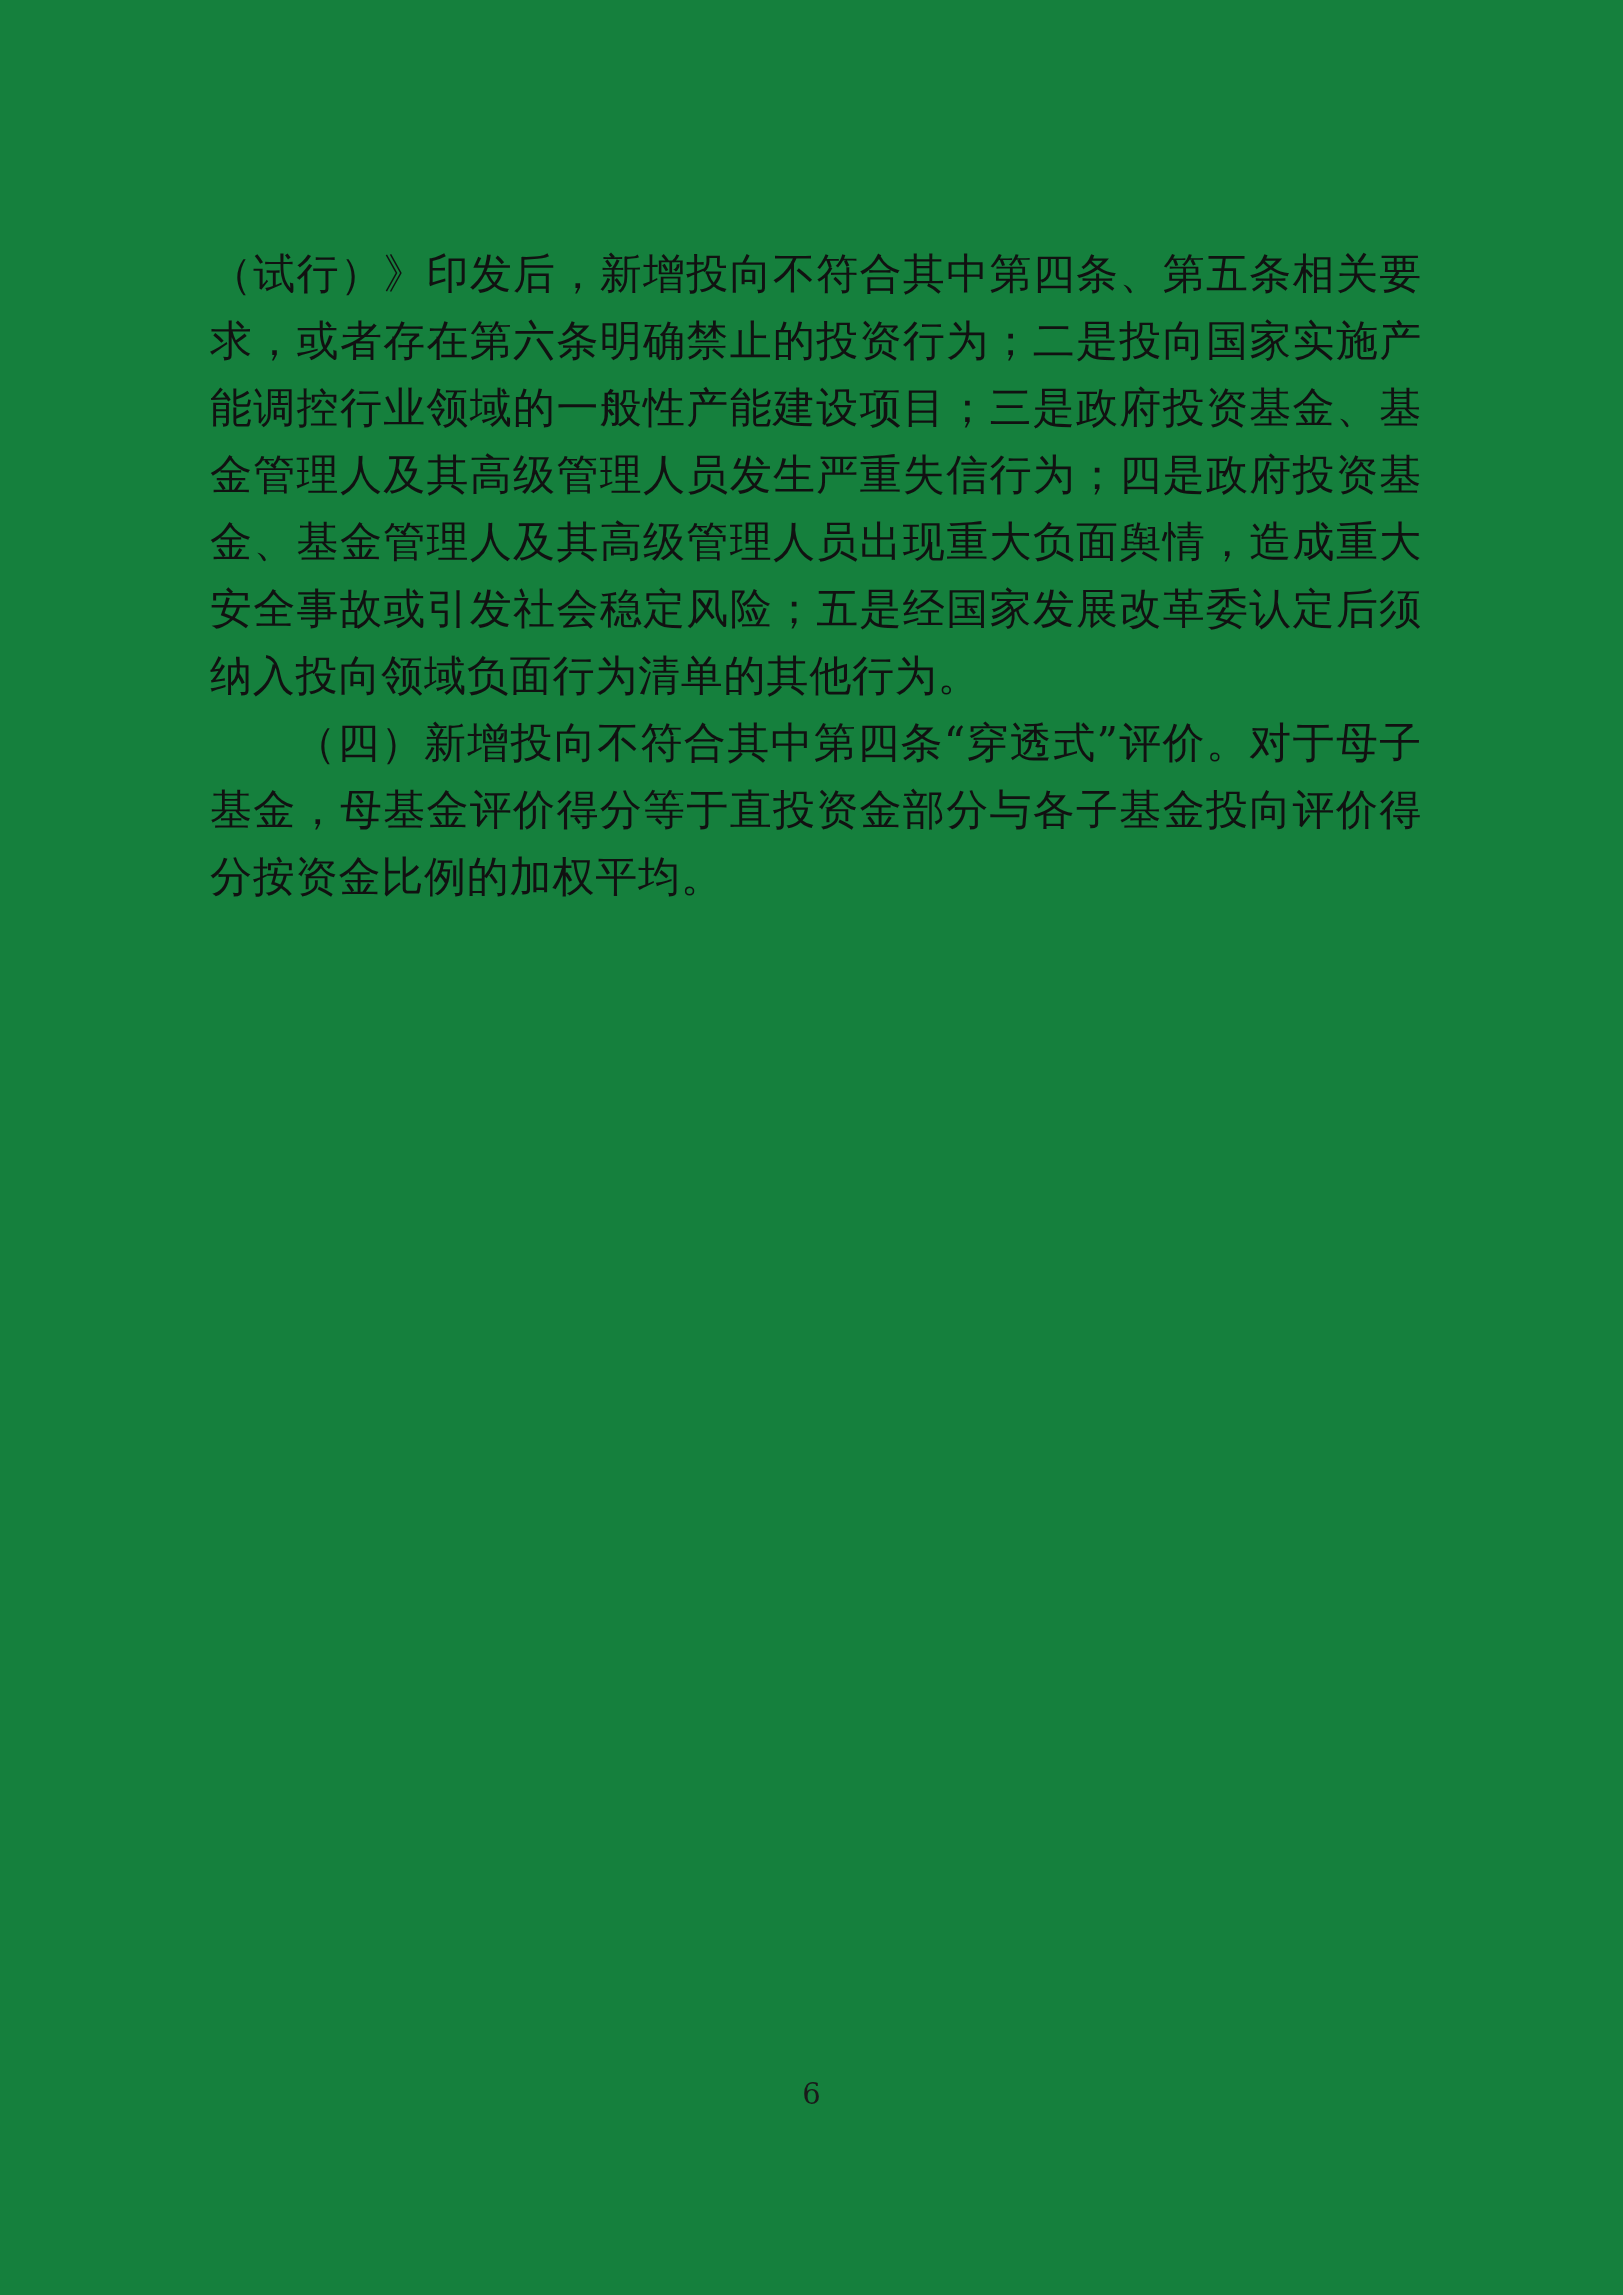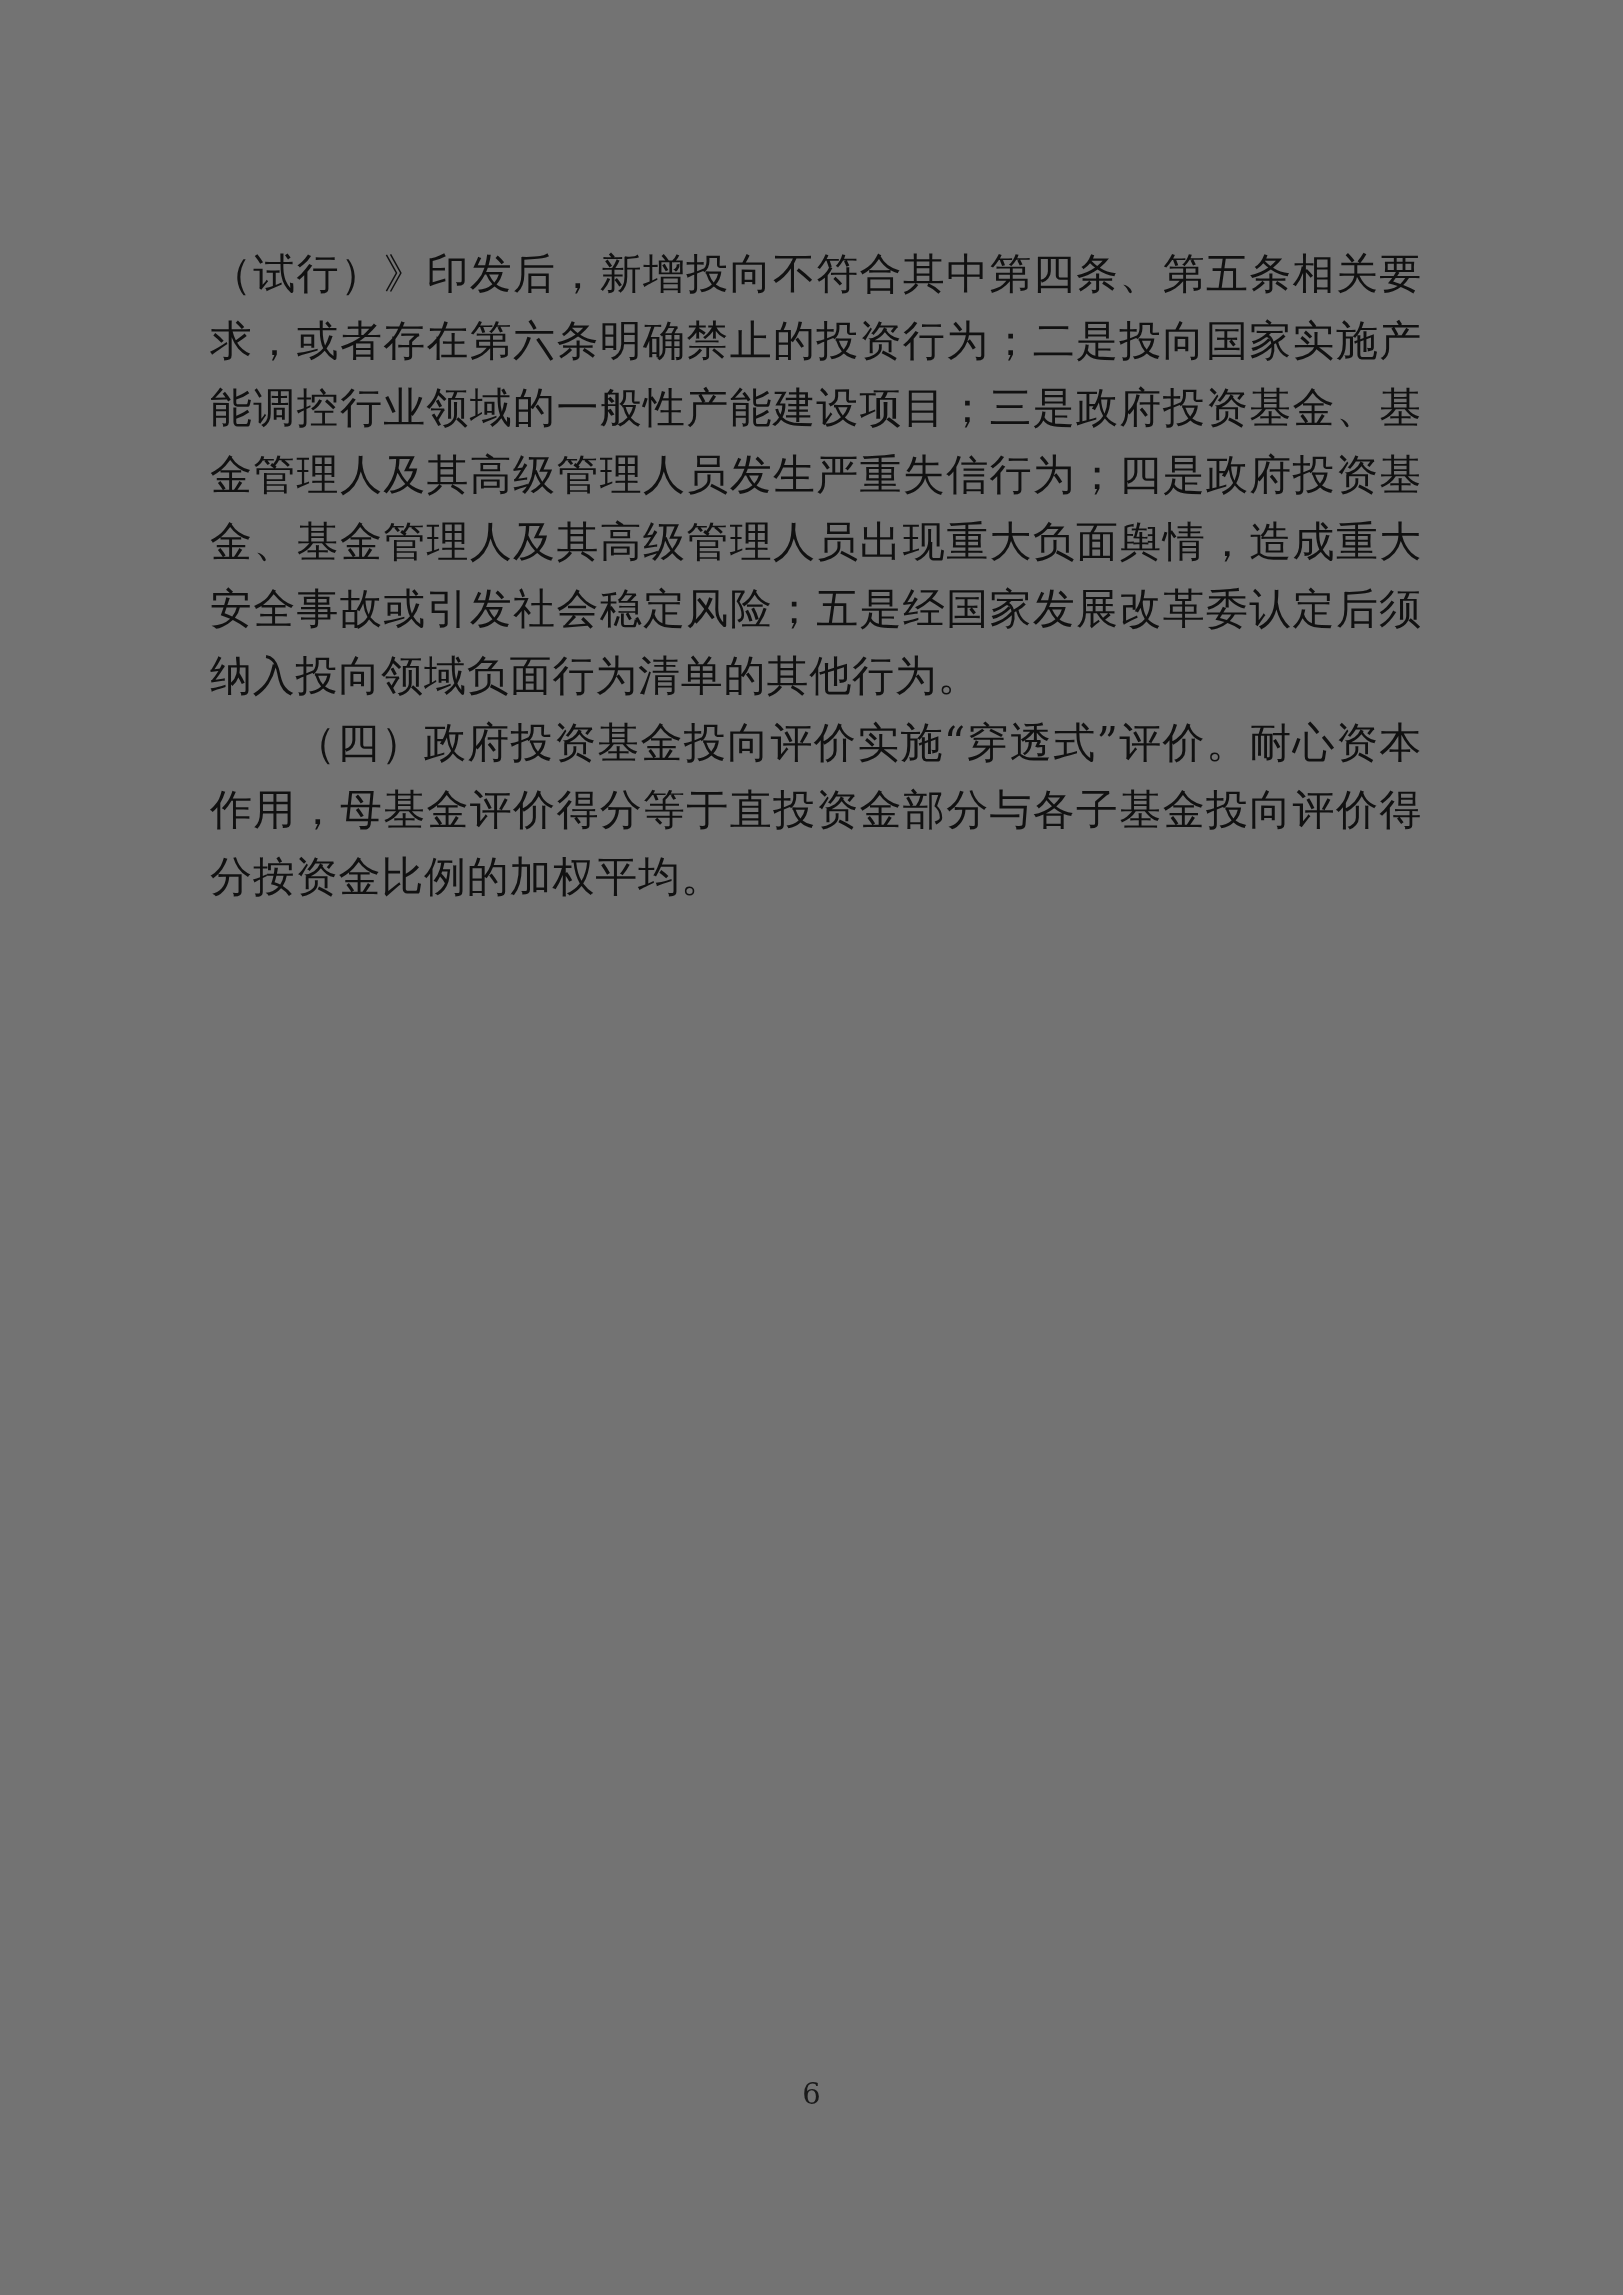--- a/index.html
+++ b/index.html
@@ -14,21 +14,21 @@
     color: #0d0d0d;
     position: relative;
     overflow: hidden;
   }
 
   .page {
     position: relative;
     width: 1623px;
     height: 2295px;
     box-sizing: border-box;
-    background: #737373;
+    background: #15803d;
   }
 
   .content {
     position: absolute;
     left: 210px;
     top: 240px;
     width: 1212px;
   }
 
   .para {
@@ -63,19 +63,19 @@
     color: #1a1a1a;
   }
 </style>
 </head>
 <body>
 
 <div class="page">
 
   <div class="content">
     <p class="para">（试行）》印发后，新增投向不符合其中第四条、第五条相关要求，或者存在第六条明确禁止的投资行为；二是投向国家实施产能调控行业领域的一般性产能建设项目；三是政府投资基金、基金管理人及其高级管理人员发生严重失信行为；四是政府投资基金、基金管理人及其高级管理人员出现重大负面舆情，造成重大安全事故或引发社会稳定风险；五是经国家发展改革委认定后须纳入投向领域负面行为清单的其他行为。</p>
-    <p class="para indent">（四）政府投资基金投向评价实施“穿透式”评价。耐心资本作用，母基金评价得分等于直投资金部分与各子基金投向评价得分按资金比例的加权平均。</p>
+    <p class="para indent">（四）新增投向不符合其中第四条“穿透式”评价。对于母子基金，母基金评价得分等于直投资金部分与各子基金投向评价得分按资金比例的加权平均。</p>
   </div>
 
   <div class="page-number">6</div>
 
 </div>
 
 
 </body></html>

